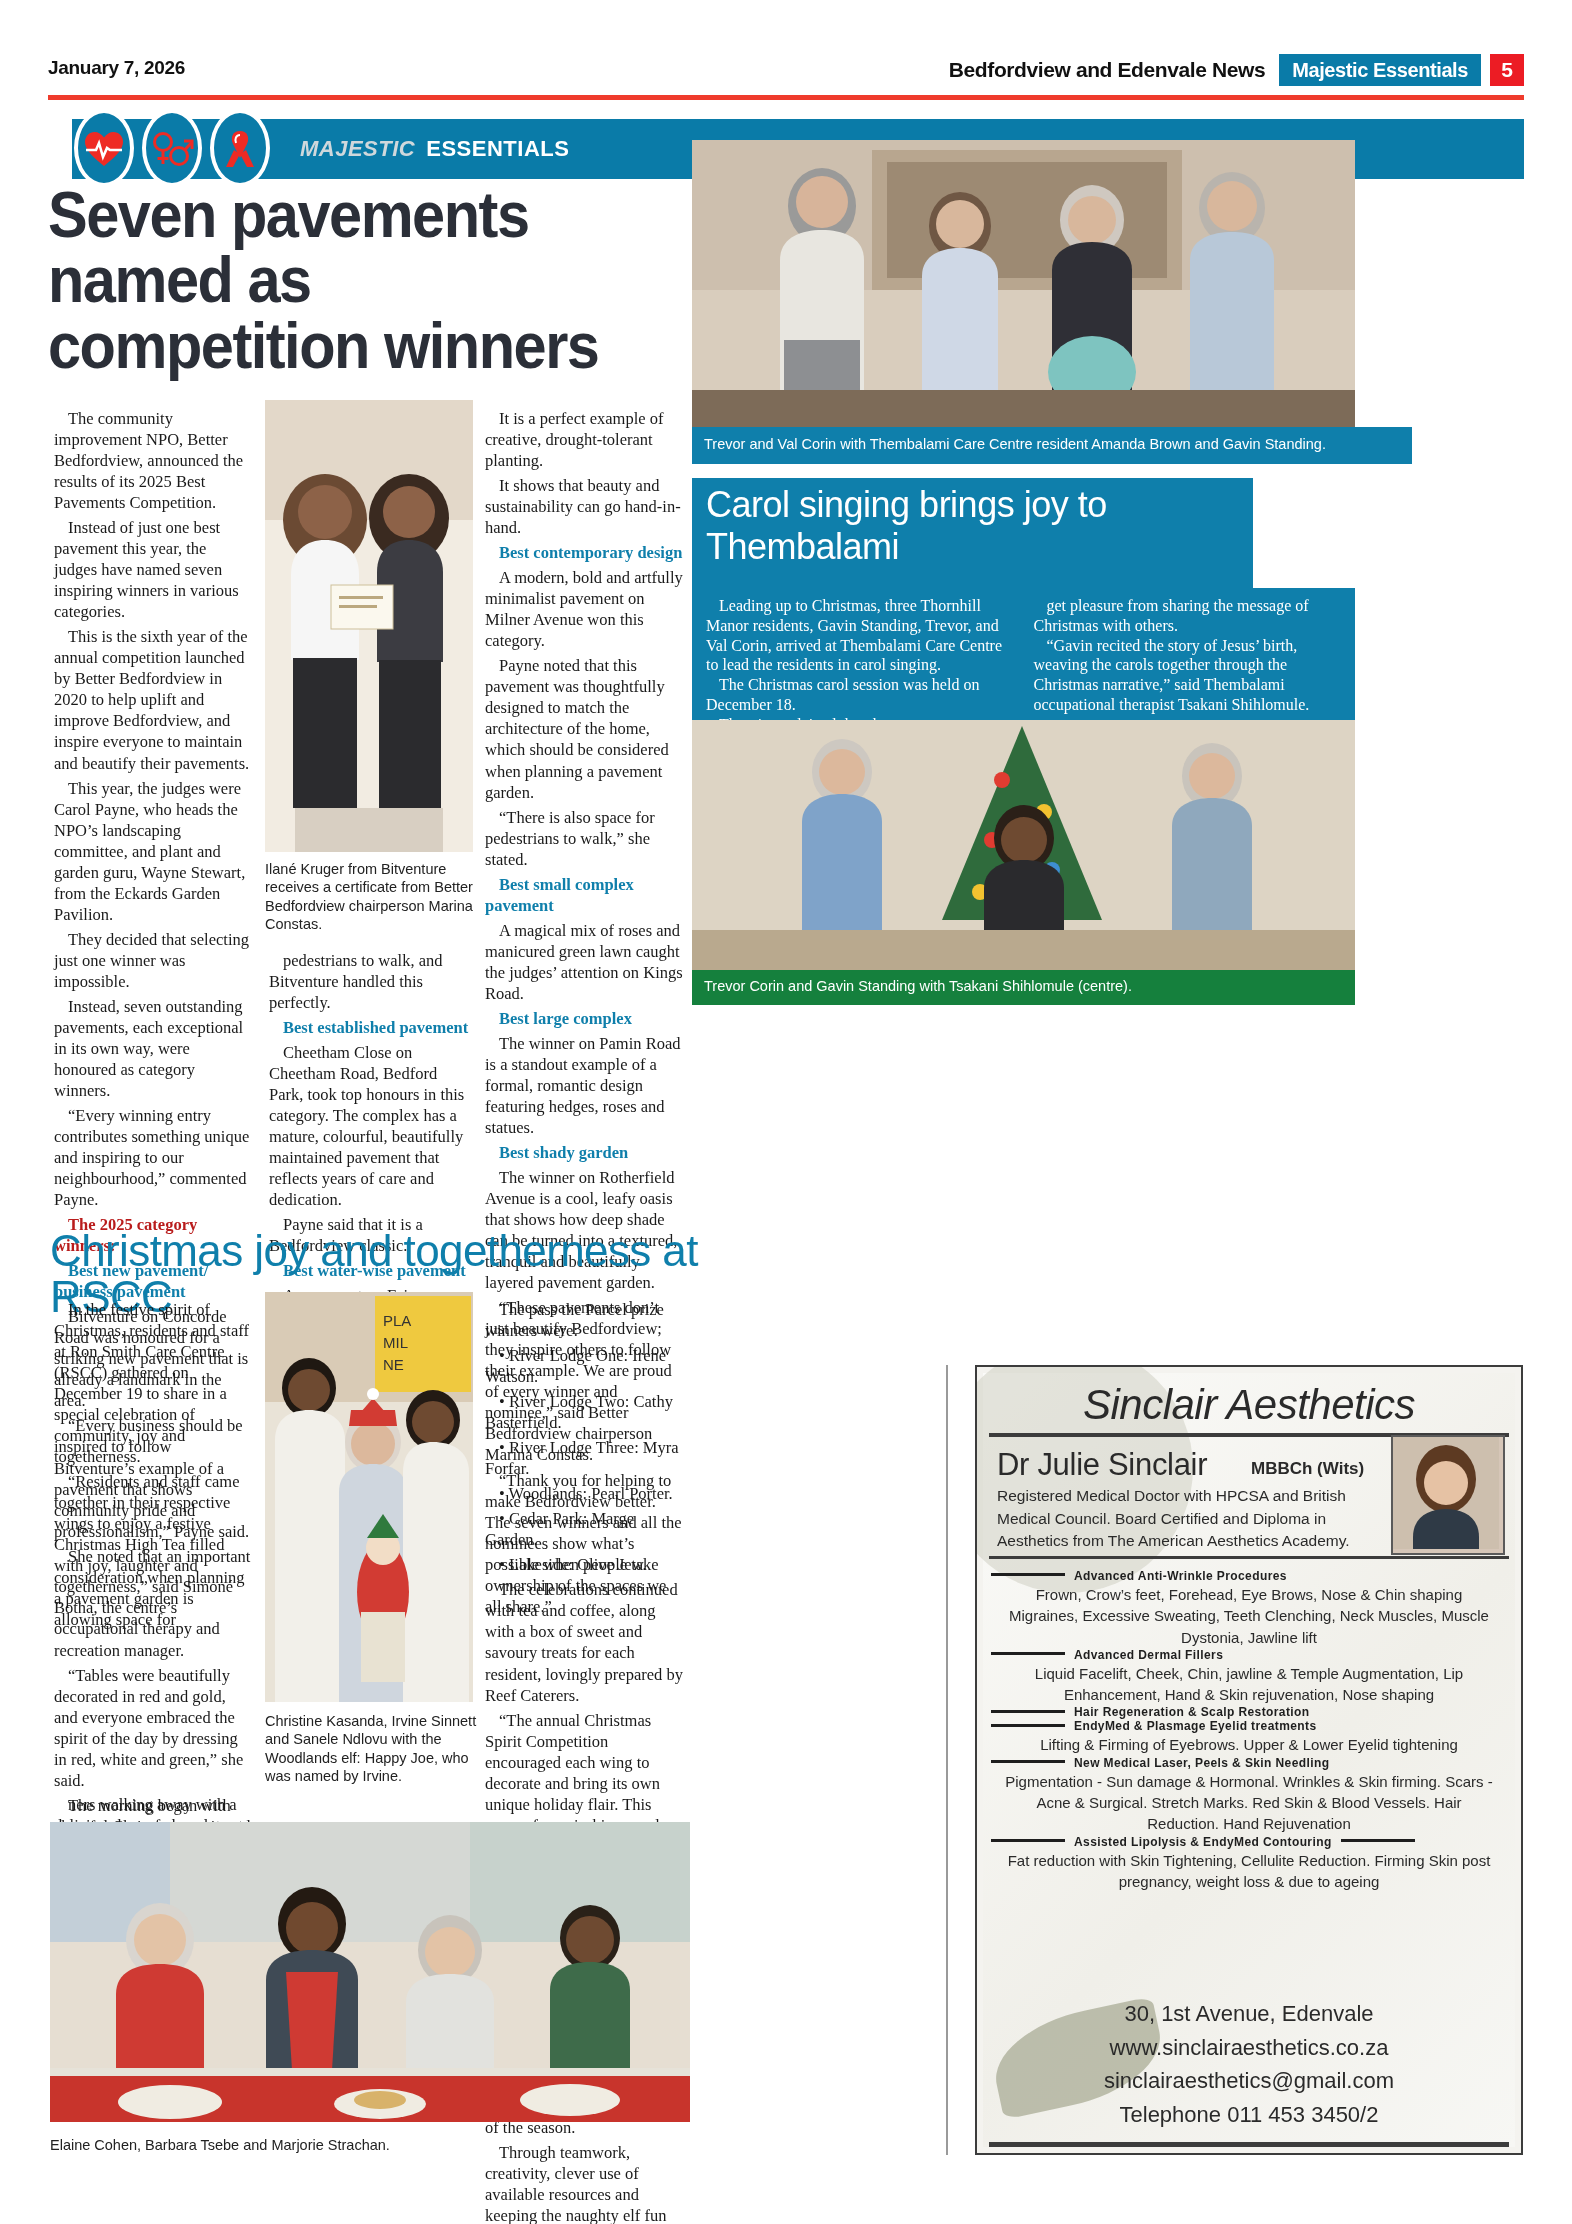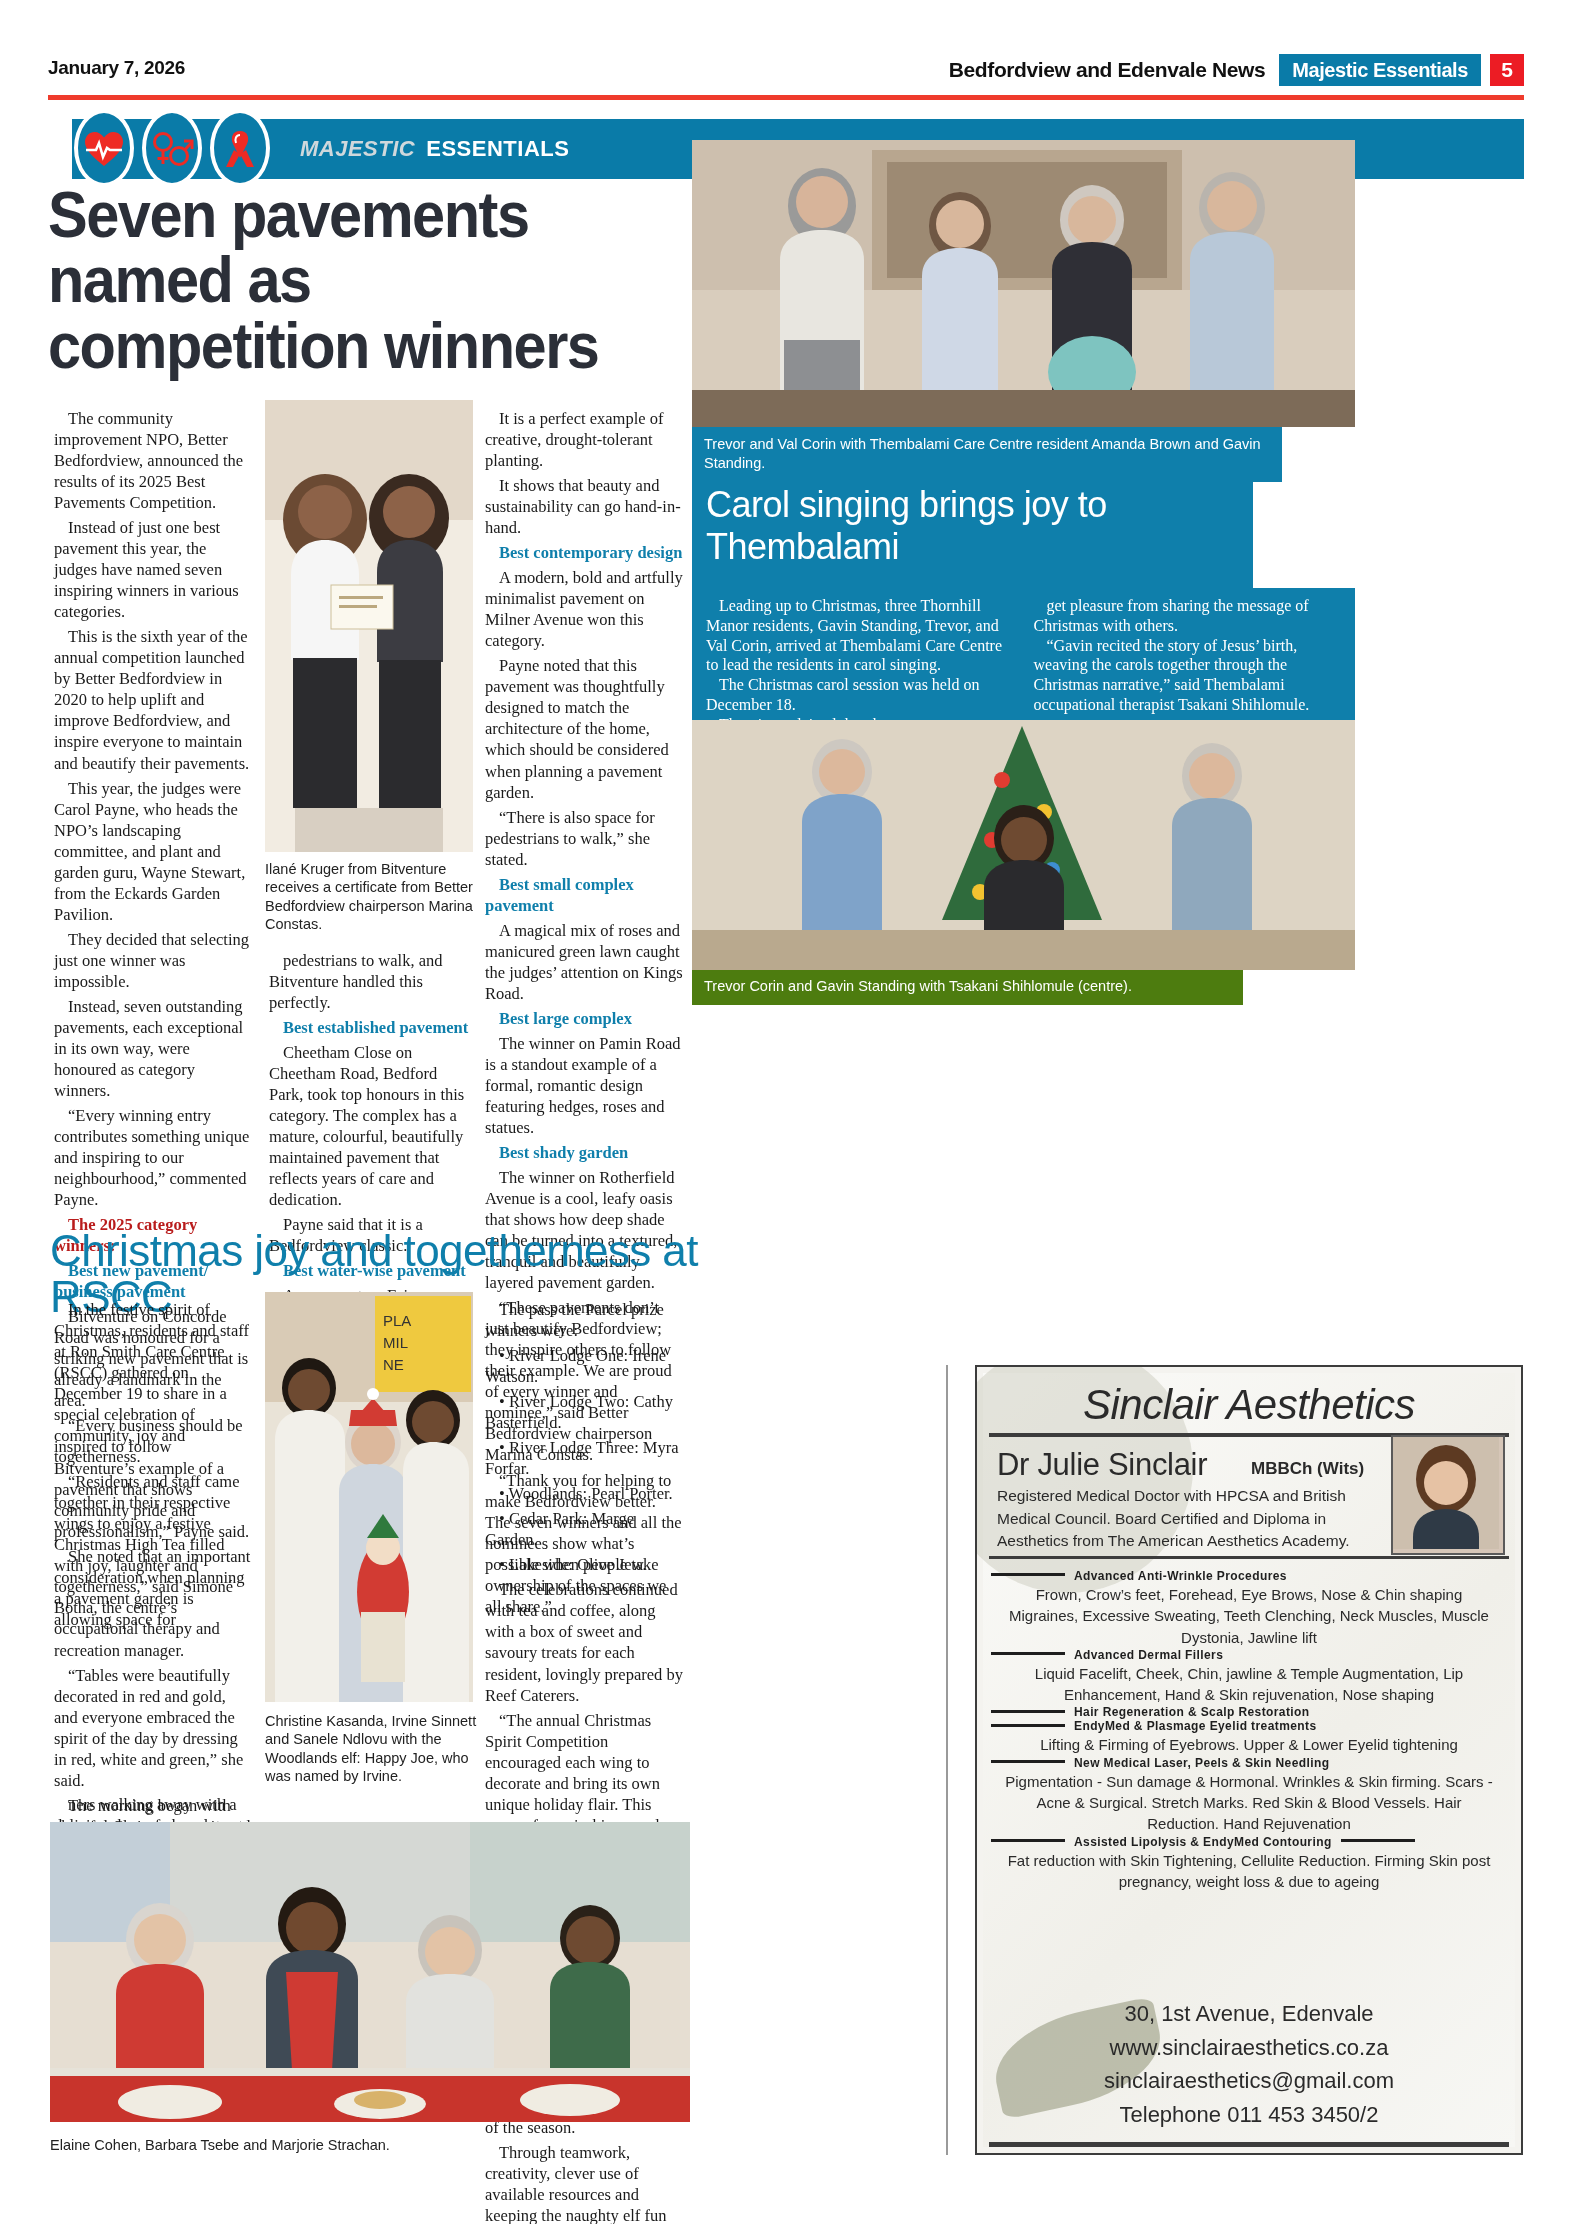--- a/index.html
+++ b/index.html
@@ -55,33 +55,33 @@
   .c1{left:50px;top:404px;width:207px;}
   .c2b{left:265px;top:946px;width:208px;}
   .c3{left:481px;top:404px;width:208px;}
 
   
   .photo1{position:absolute;left:265px;top:400px;width:208px;height:452px;overflow:hidden;}
   .cap{position:absolute;font-family:"Liberation Sans",sans-serif;font-size:14.5px;
        line-height:1.26;color:#222;}
   .cap1{left:265px;top:860px;width:212px;}
   .featphoto{position:absolute;left:692px;top:140px;width:663px;height:287px;overflow:hidden;}
-  .featcapbar{position:absolute;left:692px;top:427px;width:590px;background:#0f7fab;
+  .featcapbar{position:absolute;left:692px;top:427px;width:720px;background:#0f7fab;
        padding:8px 10px 10px 12px;box-sizing:border-box;}
   .featcapbar div{font-family:"Liberation Sans",sans-serif;font-size:14.5px;line-height:1.28;color:#fff;}
   .feathead{position:absolute;left:692px;top:478px;width:561px;height:110px;background:#0f7fab;
        box-sizing:border-box;padding:6px 18px 0 14px;
        font-family:"Liberation Sans",sans-serif;font-weight:400;font-size:36px;line-height:1.18;
        color:#ffffff;letter-spacing:-.5px;}
   .feattextwrap{position:absolute;left:692px;top:588px;width:663px;height:132px;background:#0f7fab;
        box-sizing:border-box;padding:8px 16px 0 14px;display:flex;gap:22px;}
   .feattextwrap .fcol{width:50%;font-size:16px;line-height:1.24;color:#ffffff;}
   .feattextwrap .fcol p{margin:0;text-indent:13px;}
   .featphoto2{position:absolute;left:692px;top:720px;width:663px;height:250px;overflow:hidden;}
-  .featcapbar2{position:absolute;left:692px;top:970px;width:551px;background:#4d7c0f;
+  .featcapbar2{position:absolute;left:692px;top:970px;width:663px;background:#15803d;
        padding:7px 24px 9px 12px;box-sizing:border-box;}
   .featcapbar2 div{font-family:"Liberation Sans",sans-serif;font-size:14.5px;line-height:1.28;color:#fff;}
 
   
   .head2{position:absolute;left:50px;top:1228px;width:660px;
      font-family:"Liberation Sans",sans-serif;font-weight:400;font-size:44px;line-height:1.04;
      color:#0f7fab;letter-spacing:-.6px;}
   .d1{left:50px;top:1295px;width:207px;}
   .d1b{left:50px;top:1790px;width:207px;}
   .d2{left:265px;top:1778px;width:208px;}

